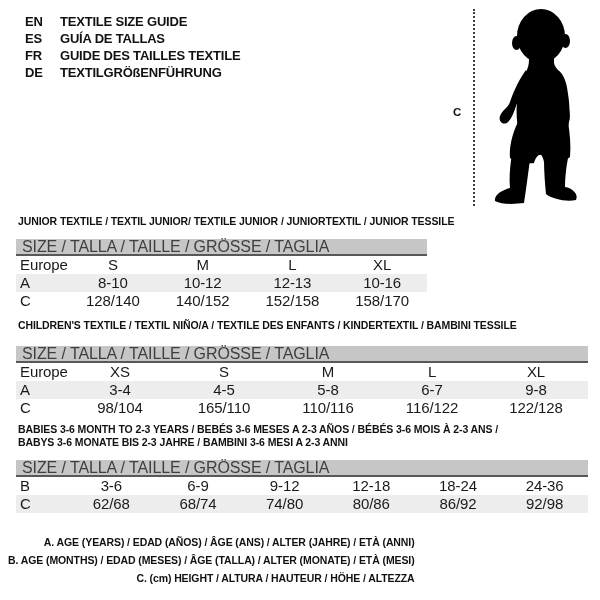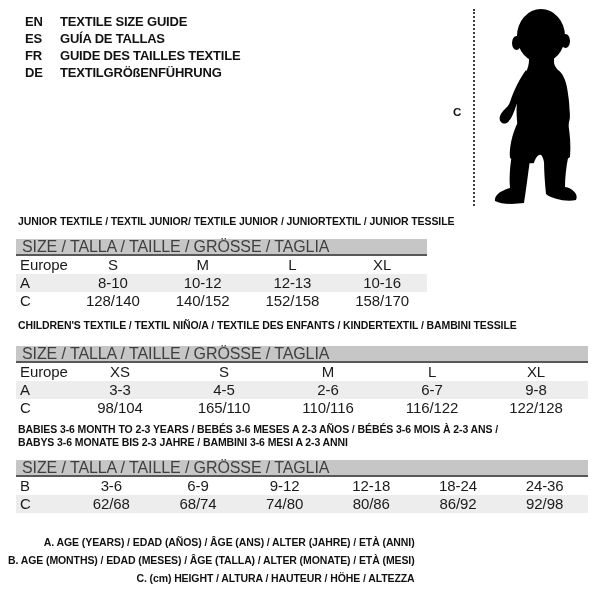--- a/index.html
+++ b/index.html
@@ -145,23 +145,23 @@
           <tr>
         <td class="lbl">Europe</td>
         <td>XS</td>
         <td>S</td>
         <td>M</td>
         <td>L</td>
         <td>XL</td>
       </tr>
       <tr class="stripe">
         <td class="lbl">A</td>
-        <td>3-3</td>
+        <td>3-4</td>
         <td>4-5</td>
-        <td>2-6</td>
+        <td>5-8</td>
         <td>6-7</td>
         <td>9-8</td>
       </tr>
       <tr>
         <td class="lbl">C</td>
         <td>98/104</td>
         <td>165/110</td>
         <td>110/116</td>
         <td>116/122</td>
         <td>122/128</td>

